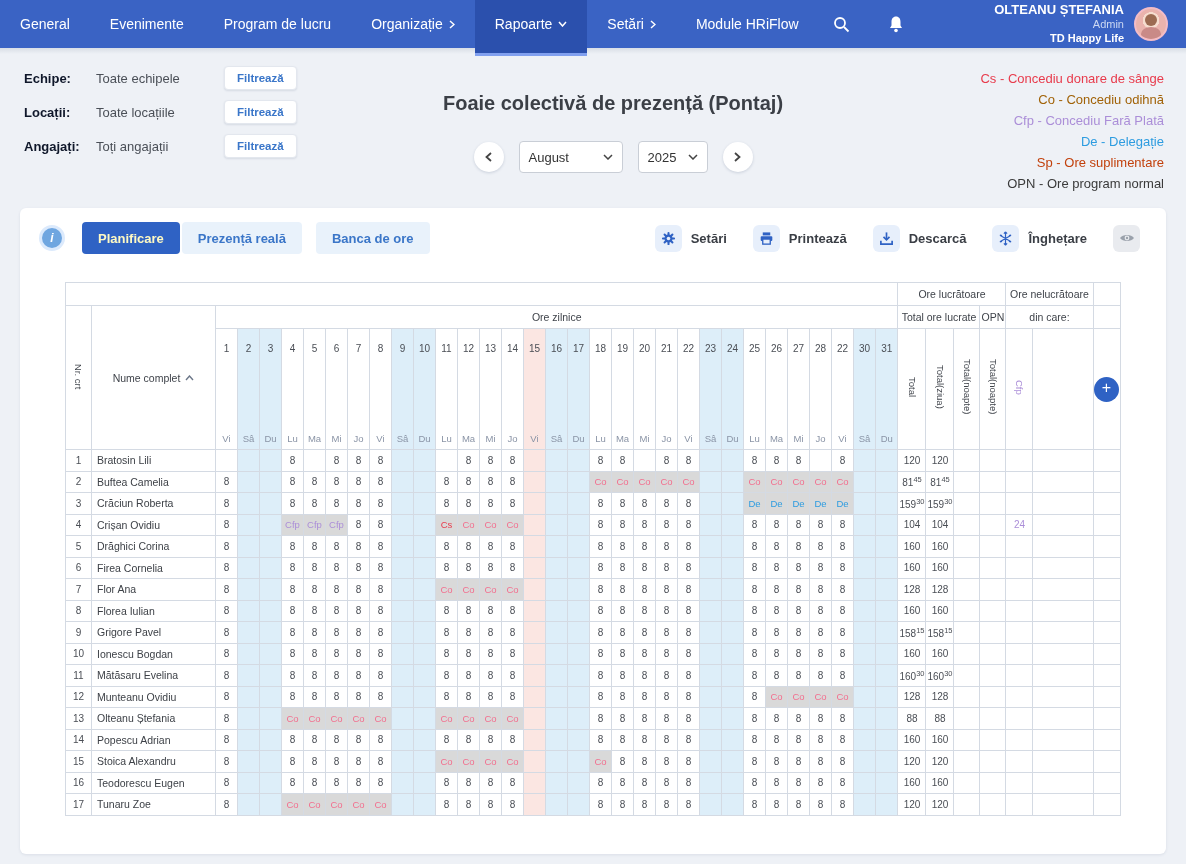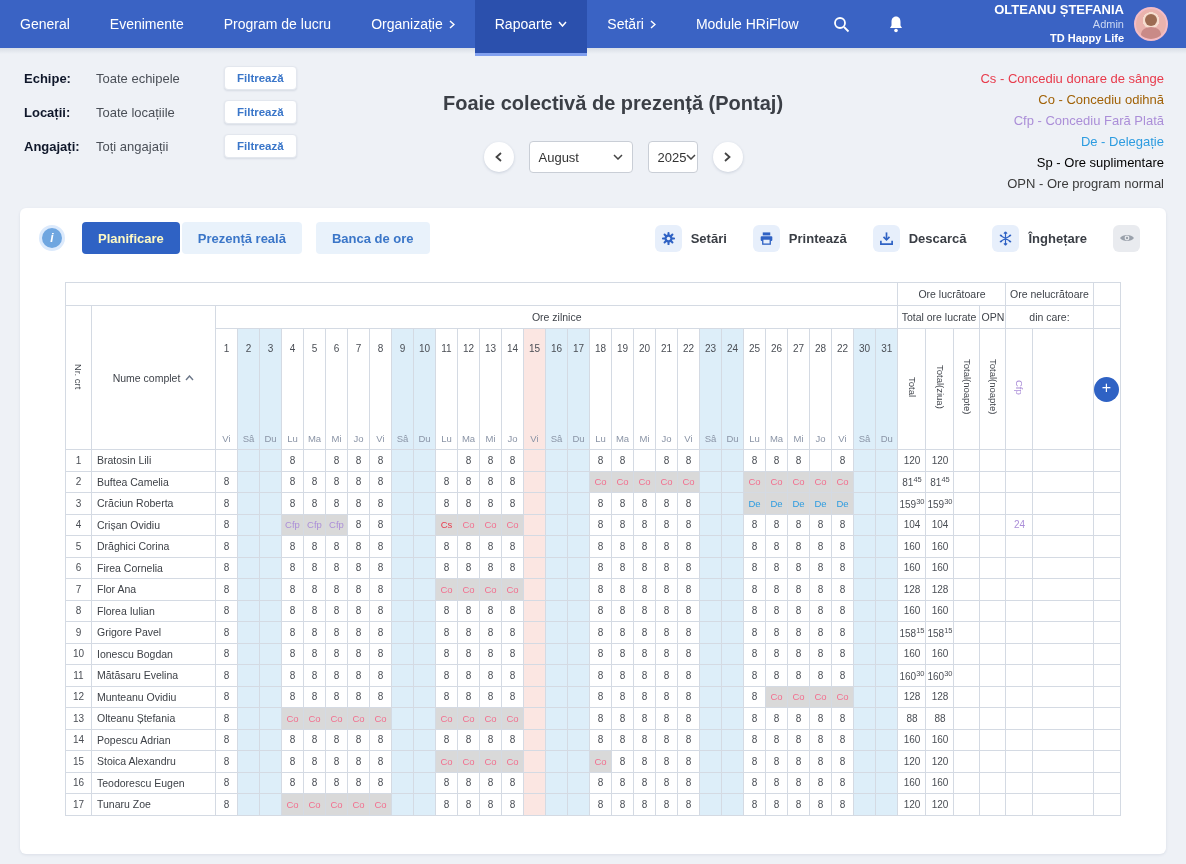--- a/index.html
+++ b/index.html
@@ -36,21 +36,21 @@
   .filter-row{display:flex; align-items:center; margin-bottom:10px; font-size:13px;}
   .filter-label{font-weight:bold; color:#0f172a; width:72px; flex:none;}
   .filter-value{color:#4a4f57; width:128px; flex:none;}
   .filter-btn{background:#fff; border:1px solid #e3e7ee; border-radius:4px; box-shadow:0 1px 2px rgba(40,60,100,.12); color:#3a76c9; font-weight:bold; font-size:11.5px; padding:5px 12px; cursor:pointer; font-family:inherit;}
   .center-block{flex:1; display:flex; flex-direction:column; align-items:center;}
   .page-title{font-size:20px; color:#3b3f46; margin-top:26px;}
   .month-nav{display:flex; align-items:center; gap:15px; margin-top:26px;}
   .round-btn{width:30px; height:30px; border-radius:50%; background:#fff; border:none; box-shadow:0 1px 3px rgba(40,60,100,.18); color:#444; font-size:14px; cursor:pointer; display:flex; align-items:center; justify-content:center;}
   .select-box{background:#fff; border:1px solid #c9ced6; border-radius:4px; height:32px; display:flex; align-items:center; justify-content:space-between; padding:0 9px; font-size:13px; color:#333; cursor:pointer;}
   .select-month{width:104px;}
-  .select-year{width:50px;}
+  .select-year{width:70px;}
   .legend{width:262px; flex:none; text-align:right; font-size:13px; line-height:21px; padding-top:2px;}
   .legend-item{white-space:nowrap;}
 
   
   .card{background:#fff; border-radius:6px; margin:14px 20px 0 20px; box-shadow:0 1px 3px rgba(50,70,110,.10); height:646px;}
   .toolbar{display:flex; align-items:center; padding:14px 26px 0 22px;}
   .info-circle{width:20px; height:20px; border-radius:50%; background:#6fa6e0; color:#fff; font-size:12px; font-weight:bold; font-style:italic; display:flex; align-items:center; justify-content:center; margin-right:20px; cursor:pointer; box-shadow:0 0 0 3px #dceafc;}
   .tabs{display:flex; align-items:center;}
   .tab{height:32px; padding:0 16px; font-size:13px; font-weight:bold; border:none; border-radius:4px; cursor:pointer; background:#e9f2fb; color:#3b76c8; font-family:inherit;}
   .tab.active{background:var(--c-accent); color:#fef9c3;}
@@ -202,21 +202,21 @@
           </svg>
       </button>
     </div>
   </div>
 
   <div class="legend">
     <div class="legend-item" style="color: rgb(232, 59, 76);">Cs - Concediu donare de sânge</div>
     <div class="legend-item" style="color: #a16207;">Co - Concediu odihnă</div>
     <div class="legend-item" style="color: rgb(171, 142, 216);">Cfp - Concediu Fară Plată</div>
     <div class="legend-item" style="color: rgb(45, 156, 224);">De - Delegație</div>
-    <div class="legend-item" style="color: #000000;">Sp - Ore suplimentare</div>
+    <div class="legend-item" style="color: #c2410c;">Sp - Ore suplimentare</div>
     <div class="legend-item" style="color: rgb(58, 58, 58);">OPN - Ore program normal</div>
   </div>
 </div>
 
 <div class="card">
   <div class="toolbar">
     <div class="info-circle">i</div>
     <div class="tabs">
       <button class="tab active">Planificare</button>
       <button class="tab">Prezență reală</button>

